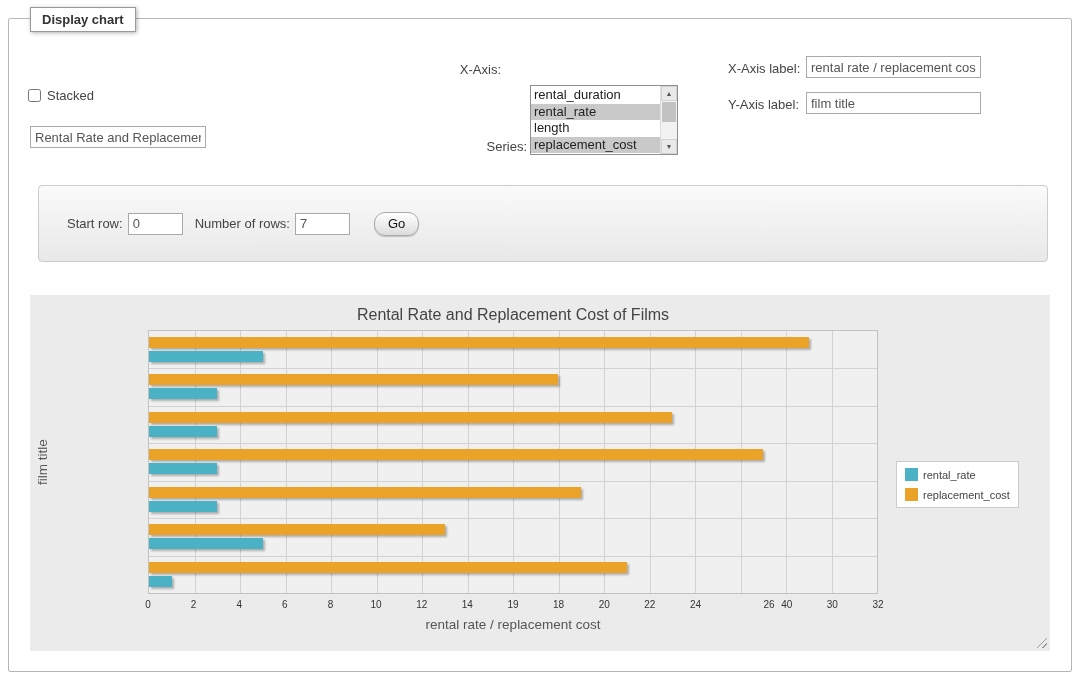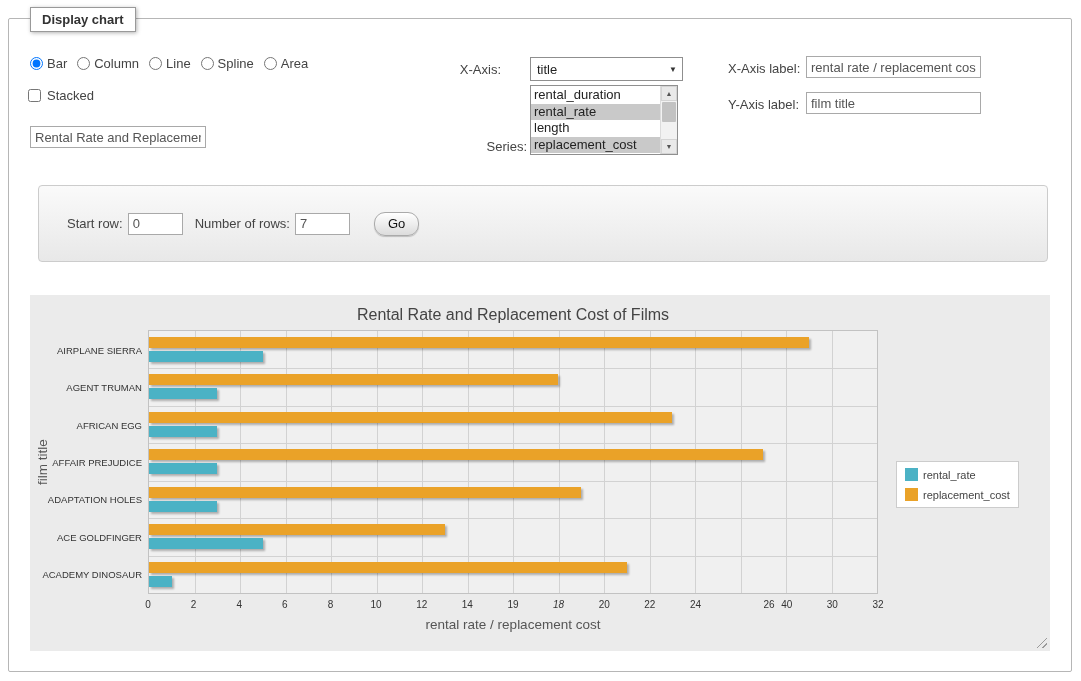--- a/index.html
+++ b/index.html
@@ -52,55 +52,29 @@
   .legend-label{font-size:11px;color:#444;white-space:nowrap;}
   .resize-handle{position:absolute;right:3px;bottom:3px;width:11px;height:11px;background:repeating-linear-gradient(135deg,#9a9a9a 0 1px,transparent 1px 4px);clip-path:polygon(100% 0,100% 100%,0 100%);cursor:se-resize;}
 </style>
 </head>
 <body>
 
 <div class="page">
   <div class="outer-fieldset"></div>
   <div class="legend-box">Display chart</div>
 
-  <div class="chart-type-group">
-      <label class="radio-item">
-        <input type="radio" name="chartType" checked="" style="">
-        <span>Bar</span>
-      </label>
-      <label class="radio-item">
-        <input type="radio" name="chartType" style="">
-        <span>Column</span>
-      </label>
-      <label class="radio-item">
-        <input type="radio" name="chartType" style="">
-        <span>Line</span>
-      </label>
-      <label class="radio-item">
-        <input type="radio" name="chartType" style="">
-        <span>Spline</span>
-      </label>
-      <label class="radio-item">
-        <input type="radio" name="chartType" style="">
-        <span>Area</span>
-      </label>
-    </div>
 
   <label class="stacked-row">
     <input type="checkbox" style="">
     <span>Stacked</span>
   </label>
 
   <input type="text" class="text-input chart-title-input" value="Rental Rate and Replacement Cost of Films" style="">
 
   <span class="form-label lab-xaxis">X-Axis:</span>
-  <div class="fake-select">
-    <span>title</span>
-    <span class="arrow">▼</span>
-  </div>
 
   <span class="form-label lab-series">Series:</span>
   <div class="listbox">
     <div class="lb-options">
         <div class="lb-option">rental_duration</div>
         <div class="lb-option selected">rental_rate</div>
         <div class="lb-option">length</div>
         <div class="lb-option selected">replacement_cost</div>
       </div>
     <div class="lb-scrollbar">
@@ -121,29 +95,20 @@
     <span>Start row:</span>
     <input type="text" class="text-input small-input" value="0" style="">
     <span class="lab-numrows">Number of rows:</span>
     <input type="text" class="text-input small-input" value="7" style="">
     <button class="go-button">Go</button>
   </div>
 
   <div class="chart-area">
     <div class="chart-title">Rental Rate and Replacement Cost of Films</div>
     <div class="y-axis-title">film title</div>
-    <div class="y-labels">
-        <div class="y-cat" style="top: 19.7143px;">AIRPLANE SIERRA</div>
-        <div class="y-cat" style="top: 57.1429px;">AGENT TRUMAN</div>
-        <div class="y-cat" style="top: 94.5714px;">AFRICAN EGG</div>
-        <div class="y-cat" style="top: 132px;">AFFAIR PREJUDICE</div>
-        <div class="y-cat" style="top: 169.429px;">ADAPTATION HOLES</div>
-        <div class="y-cat" style="top: 206.857px;">ACE GOLDFINGER</div>
-        <div class="y-cat" style="top: 244.286px;">ACADEMY DINOSAUR</div>
-      </div>
     <div class="plot-area">
         <div class="gv" style="left: 6.25%;"></div>
         <div class="gv" style="left: 12.5%;"></div>
         <div class="gv" style="left: 18.75%;"></div>
         <div class="gv" style="left: 25%;"></div>
         <div class="gv" style="left: 31.25%;"></div>
         <div class="gv" style="left: 37.5%;"></div>
         <div class="gv" style="left: 43.75%;"></div>
         <div class="gv" style="left: 50%;"></div>
         <div class="gv" style="left: 56.25%;"></div>
@@ -177,21 +142,21 @@
     <div class="x-ticks">
         <div class="x-tick" style="left: 0%;">0</div>
         <div class="x-tick" style="left: 6.25%;">2</div>
         <div class="x-tick" style="left: 12.5%;">4</div>
         <div class="x-tick" style="left: 18.75%;">6</div>
         <div class="x-tick" style="left: 25%;">8</div>
         <div class="x-tick" style="left: 31.25%;">10</div>
         <div class="x-tick" style="left: 37.5%; text-align: center;">12</div>
         <div class="x-tick" style="left: 43.75%;">14</div>
         <div class="x-tick" style="left: 50%;">19</div>
-        <div class="x-tick" style="left: 56.25%; font-style: italic;">18</div>
+        <div class="x-tick" style="left: 56.25%;">18</div>
         <div class="x-tick" style="left: 62.5%;">20</div>
         <div class="x-tick" style="left: 68.75%;">22</div>
         <div class="x-tick" style="left: 75%;">24</div>
         <div class="x-tick" style="left: 81.25%; margin-left: 28px;">26</div>
         <div class="x-tick" style="left: 87.5%;">40</div>
         <div class="x-tick" style="left: 93.75%;">30</div>
         <div class="x-tick" style="left: 100%;">32</div>
       </div>
     <div class="x-axis-title">rental rate / replacement cost</div>
     <div class="chart-legend">

